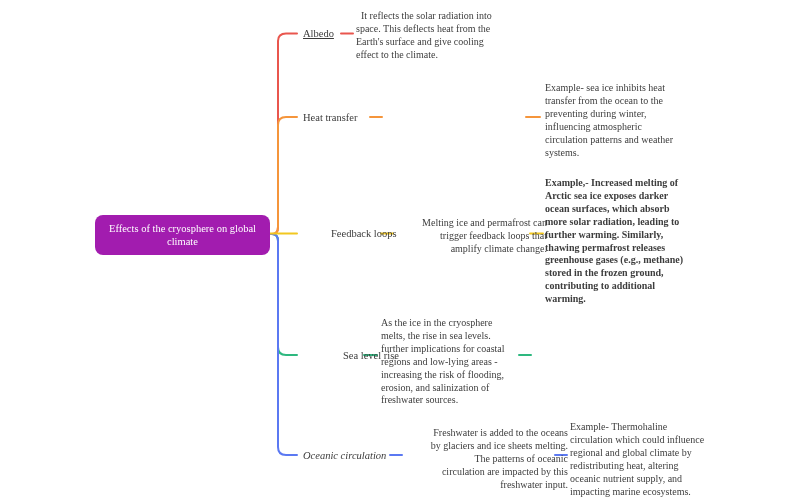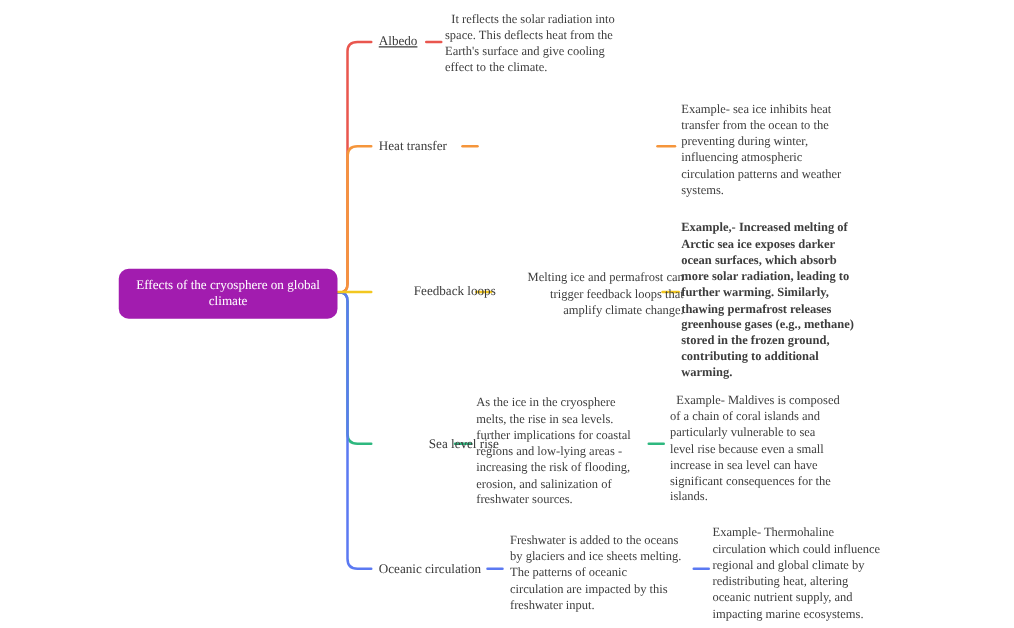--- a/index.html
+++ b/index.html
@@ -106,30 +106,23 @@
 warming.</div>
 
   <div class="branch-label" style="left:303px; top:349px;margin-left:40px;">Sea level rise</div>
   <div class="textblock" style="left:381px; top:317px; width:150px;">As the ice in the cryosphere
 melts,  the rise in sea levels.
 further implications for coastal
 regions and low-lying areas -
 increasing the risk of flooding,
 erosion, and salinization of
 freshwater sources.</div>
-  <div class="textblock indent" style="left:536px; top:315px; width:155px;">Example- Maldives is composed
-of a chain of coral islands and
-particularly vulnerable to sea
-level rise because even a small
-increase in sea level can have
-significant consequences for the
-islands.</div>
 
-  <div class="branch-label" style="left:303px; top:449px;">Oceanic circulation</div>
-  <div class="textblock" style="left:408px; top:427px; width:160px;">Freshwater is added to the oceans
+  <div class="branch-label" style="left:303px; top:449px;font-style:italic;">Oceanic circulation</div>
+  <div class="textblock" style="left:408px; top:427px; width:160px;text-align:right;">Freshwater is added to the oceans
 by glaciers and ice sheets melting.
 The patterns of oceanic
 circulation are impacted by this
 freshwater input.</div>
   <div class="textblock" style="left:570px; top:421px; width:155px;">Example- Thermohaline
 circulation which could influence
 regional and global climate by
 redistributing heat, altering
 oceanic nutrient supply, and
 impacting marine ecosystems.</div>

